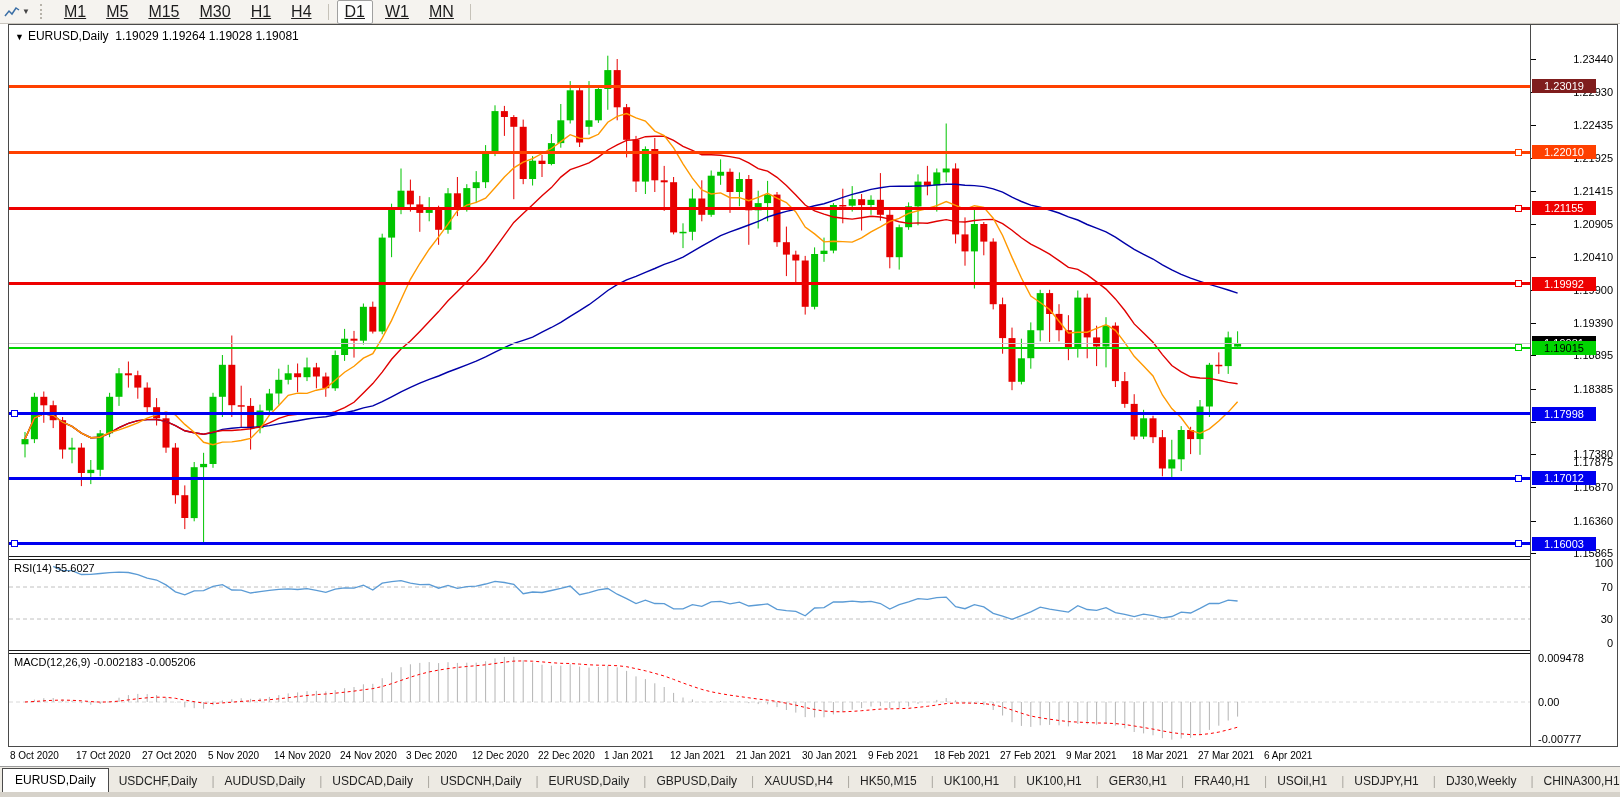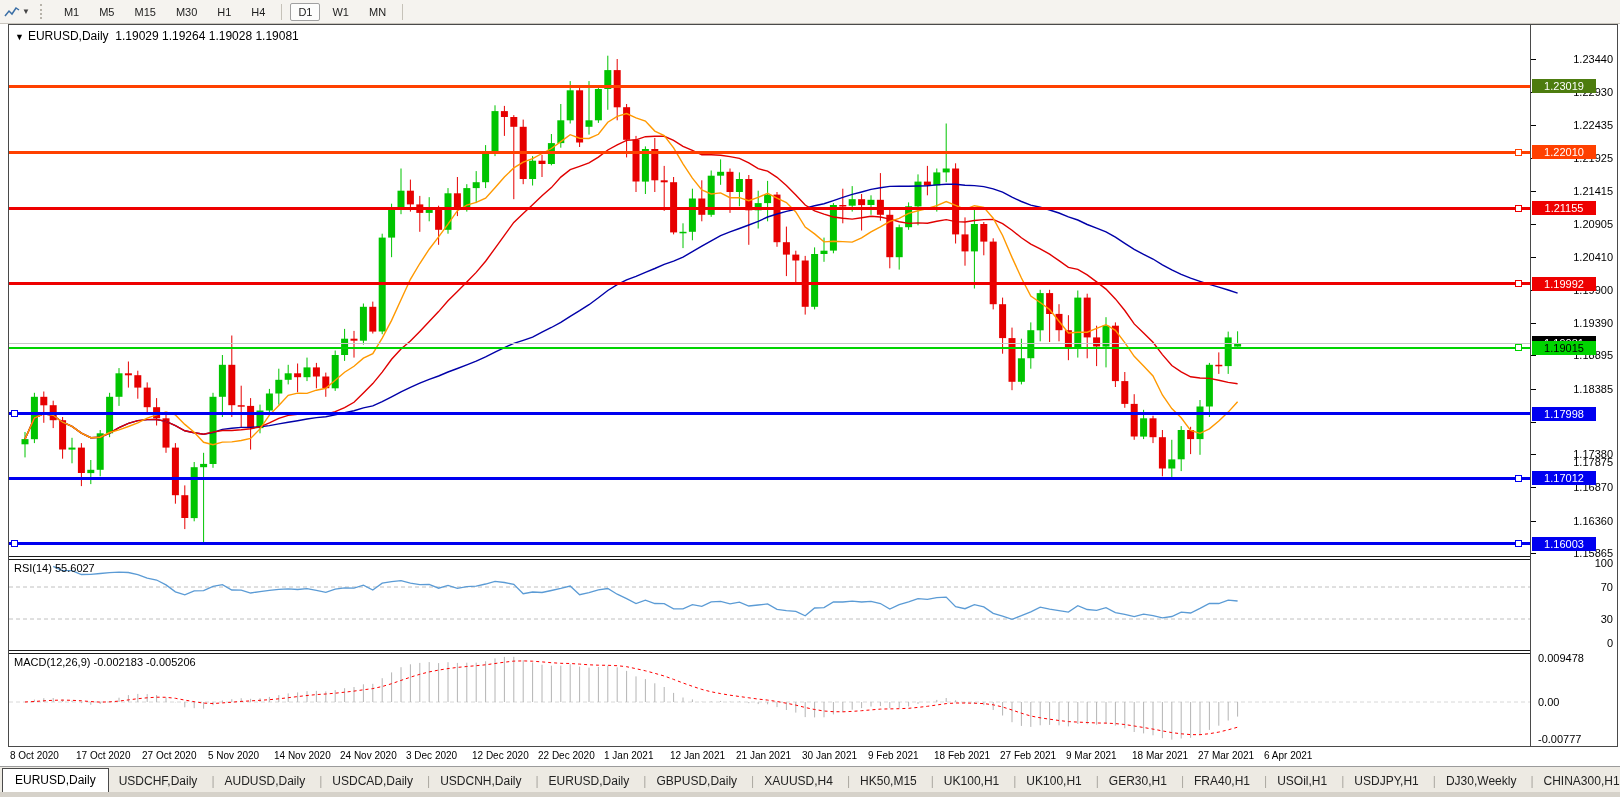--- a/index.html
+++ b/index.html
@@ -3,21 +3,21 @@
 <meta charset="utf-8">
 <style>
   html,body{margin:0;padding:0;background:#c8c8c8;font-family:"Liberation Sans",sans-serif;}
   #root{position:relative;width:1620px;height:797px;background:#ffffff;overflow:hidden;}
   
   #toolbar{position:absolute;left:0;top:0;width:1620px;height:23px;background:#f5f3ef;border-bottom:1px solid #c9c5bd;display:flex;align-items:center;}
   .tool-icon{display:flex;align-items:center;margin-left:4px;cursor:default;}
   .caret{font-size:8px;color:#444;margin-left:2px;}
   .grip{width:4px;height:15px;border-left:2px dotted #b7b3aa;margin:0 8px 0 10px;}
   .vsep{width:1px;height:16px;background:#c6c2b9;margin:0 6px;}
-  .tf-btn{font-size:11px;color:#1d1d1d;padding:2px 7px;margin:0 2px;border:1px solid transparent;border-radius:2px;cursor:default;}
+  .tf-btn{font-size:16px;color:#1d1d1d;padding:2px 7px;margin:0 2px;border:1px solid transparent;border-radius:2px;cursor:default;text-decoration:underline;}
   .tf-btn.active{background:#fdfdfc;border:1px solid #a0a0a0;}
   
   #window{position:absolute;left:8px;top:24px;width:1610px;height:723px;border:1px solid #4a4a4a;background:#fff;box-sizing:border-box;}
   #main-svg,#rsi-svg,#macd-svg{position:absolute;left:0;}
   #main-svg{top:0;}
   #chart-title{position:absolute;left:6px;top:4px;font-size:12px;color:#000;white-space:nowrap;}
   #chart-title .tri{font-size:9px;margin-right:4px;}
   .pane-div{position:absolute;left:0;width:1608px;height:1px;background:#1a1a1a;}
   .hline{position:absolute;left:0;}
   .anchor-sq{position:absolute;width:7px;height:7px;background:#fff;box-sizing:border-box;}
@@ -536,21 +536,21 @@
         <div class="ptick" style="top: 390.9px; margin-top: 40px;">1.17875</div>
         <div class="ptick-dash" style="top: 429.1px;"></div>
         <div class="ptick" style="top: 423.1px;">1.17380</div>
         <div class="ptick-dash" style="top: 462.4px;"></div>
         <div class="ptick" style="top: 456.4px;">1.16870</div>
         <div class="ptick-dash" style="top: 495.7px;"></div>
         <div class="ptick" style="top: 489.7px;">1.16360</div>
         <div class="ptick-dash" style="top: 527.9px;"></div>
         <div class="ptick" style="top: 521.9px;">1.15865</div>
         <div class="pbadge" style="top: 311.2px; background: rgb(0, 0, 0); color: rgb(255, 255, 255);">1.19081</div>
-        <div class="pbadge" style="top: 54.4px; background: #4d7c0f; color: rgb(255, 255, 255);">1.23019</div>
+        <div class="pbadge" style="top: 54.4px; background: #7f1d1d; color: rgb(255, 255, 255);">1.23019</div>
         <div class="pbadge" style="top: 120.2px; background: rgb(255, 64, 0); color: rgb(255, 255, 255);">1.22010</div>
         <div class="pbadge" style="top: 176px; background: rgb(238, 0, 0); color: rgb(255, 255, 255);">1.21155</div>
         <div class="pbadge" style="top: 251.8px; background: rgb(238, 0, 0); color: rgb(255, 255, 255);">1.19992</div>
         <div class="pbadge" style="top: 315.5px; background: rgb(0, 212, 0); color: rgb(0, 0, 0);">1.19015</div>
         <div class="pbadge" style="top: 381.8px; background: rgb(0, 0, 240); color: rgb(255, 255, 255);">1.17998</div>
         <div class="pbadge" style="top: 446.1px; background: rgb(0, 0, 240); color: rgb(255, 255, 255);">1.17012</div>
         <div class="pbadge" style="top: 511.9px; background: rgb(0, 0, 240); color: rgb(255, 255, 255);">1.16003</div>
         <div class="ptick" style="top: 532px; right: 4px;">100</div>
         <div class="ptick" style="top: 556px; right: 4px;">70</div>
         <div class="ptick" style="top: 588px; right: 4px;">30</div>

